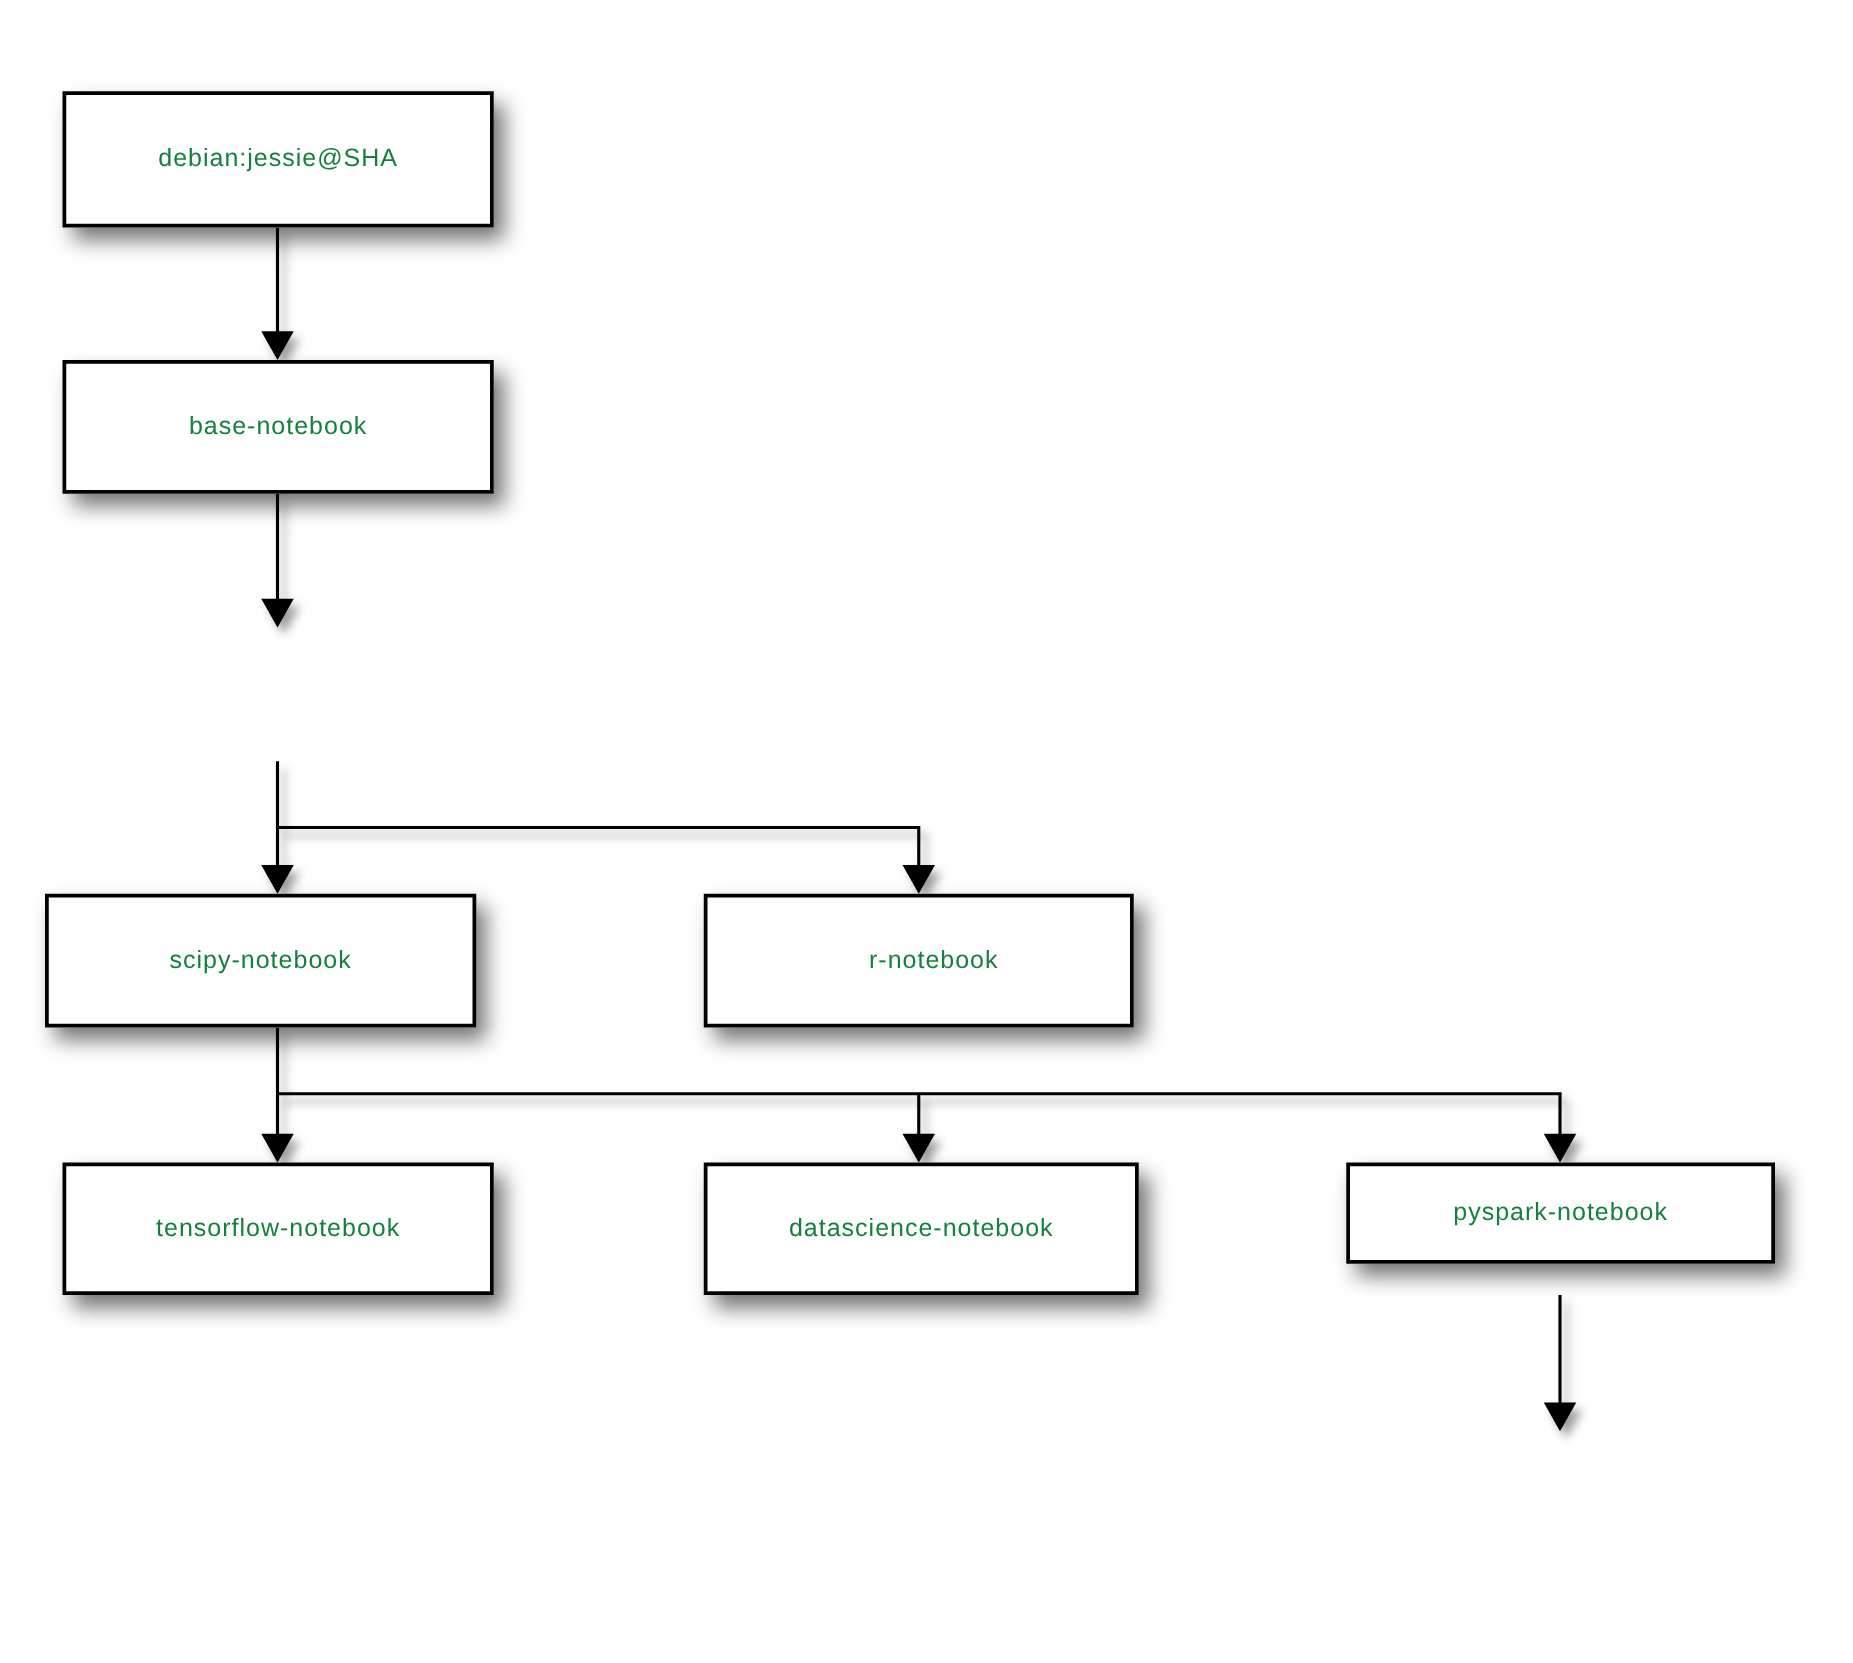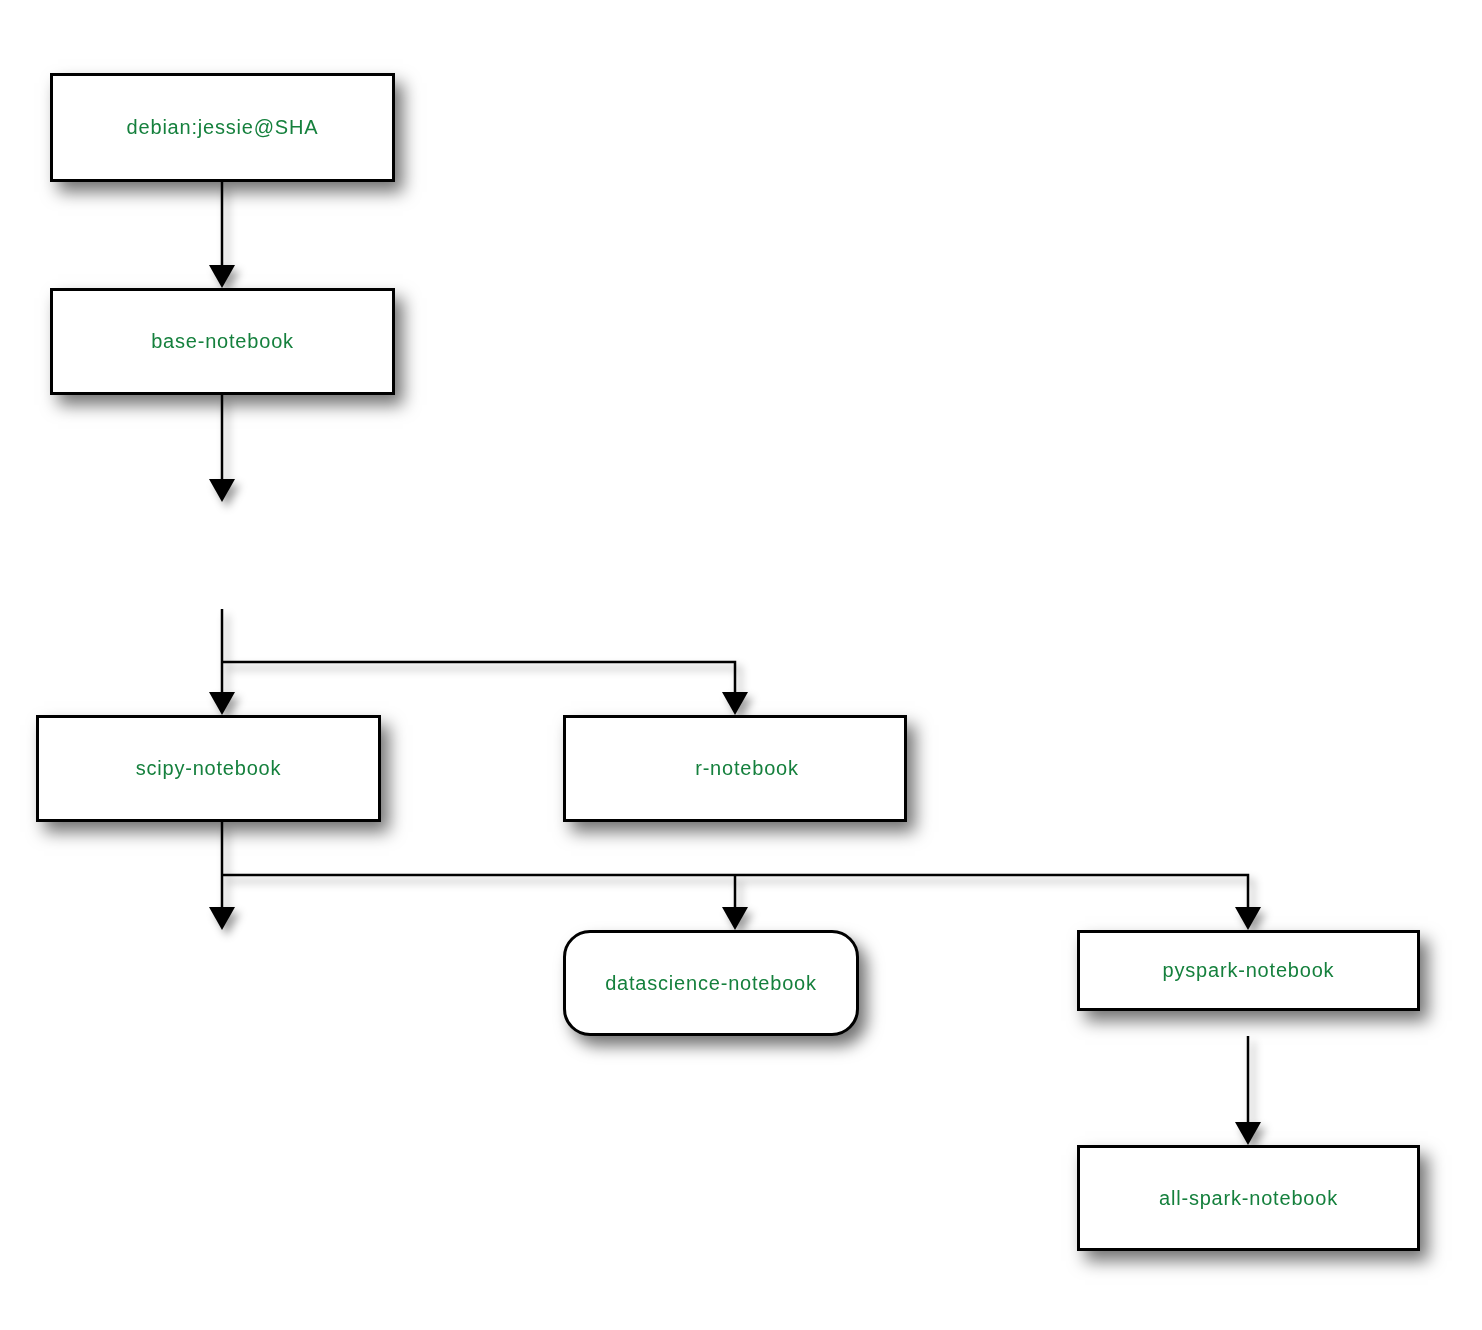--- a/index.html
+++ b/index.html
@@ -41,21 +41,21 @@
     font-size: 20px;
     letter-spacing: 0.8px;
     color: #15803d;
   }
   .n-debian      { left: 50px;   top: 73px;  height: 109px; }
   .n-base        { left: 50px;   top: 288px; justify-content: center; }
   .n-minimal     { left: 50px;   top: 502px; }
   .n-scipy       { left: 36px;   top: 715px; text-align: right; }
   .n-r           { left: 563px;  top: 715px; width: 344px; padding-left: 24px; }
   .n-tensorflow  { left: 50px;   top: 930px; height: 106px; }
-  .n-datascience { left: 563px;  top: 930px; width: 296px; height: 106px; border-radius: 27px; }
+  .n-datascience { left: 563px;  top: 930px; width: 348px; height: 106px; }
   .n-pyspark     { left: 1077px; top: 930px; width: 343px; height: 81px; }
   .n-allspark    { left: 1077px; top: 1145px; width: 343px; height: 106px; }
 </style>
 </head>
 <body>
 
 <div id="canvas">
 
   <svg id="edges" viewBox="0 0 1482 1330" xmlns="http://www.w3.org/2000/svg">
 
@@ -94,26 +94,26 @@
 
 
   <div class="node n-scipy">
     <span>scipy-notebook</span>
   </div>
 
   <div class="node n-r">
     <span>r-notebook</span>
   </div>
 
+  <div class="node n-tensorflow">
+    <span>tensorflow-notebook</span>
+  </div>
 
   <div class="node n-datascience">
     <span>datascience-notebook</span>
   </div>
 
   <div class="node n-pyspark">
     <span>pyspark-notebook</span>
   </div>
 
-  <div class="node n-allspark">
-    <span>all-spark-notebook</span>
-  </div>
 
 </div>
 
 </body></html>

